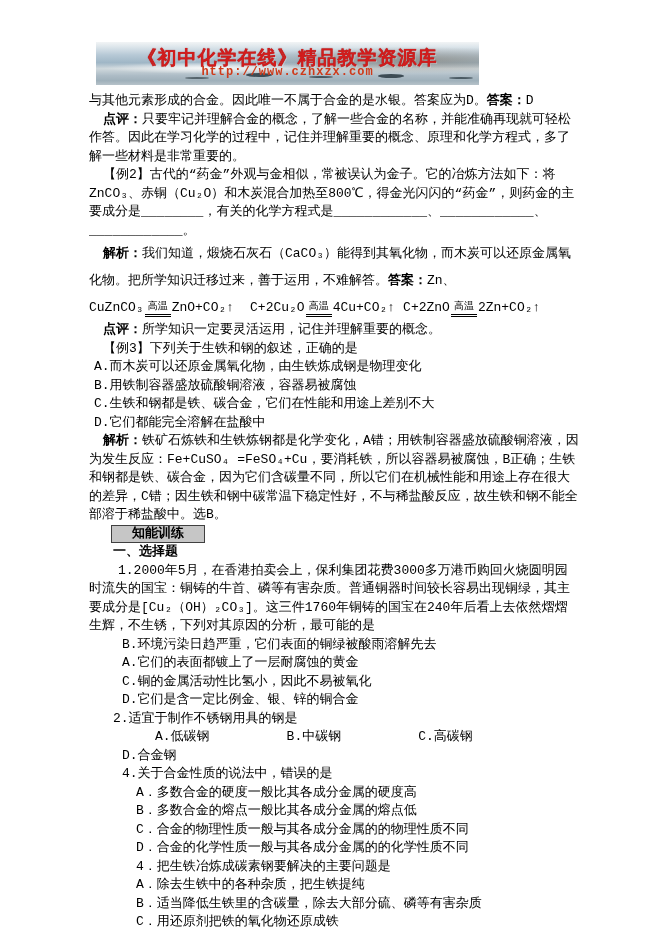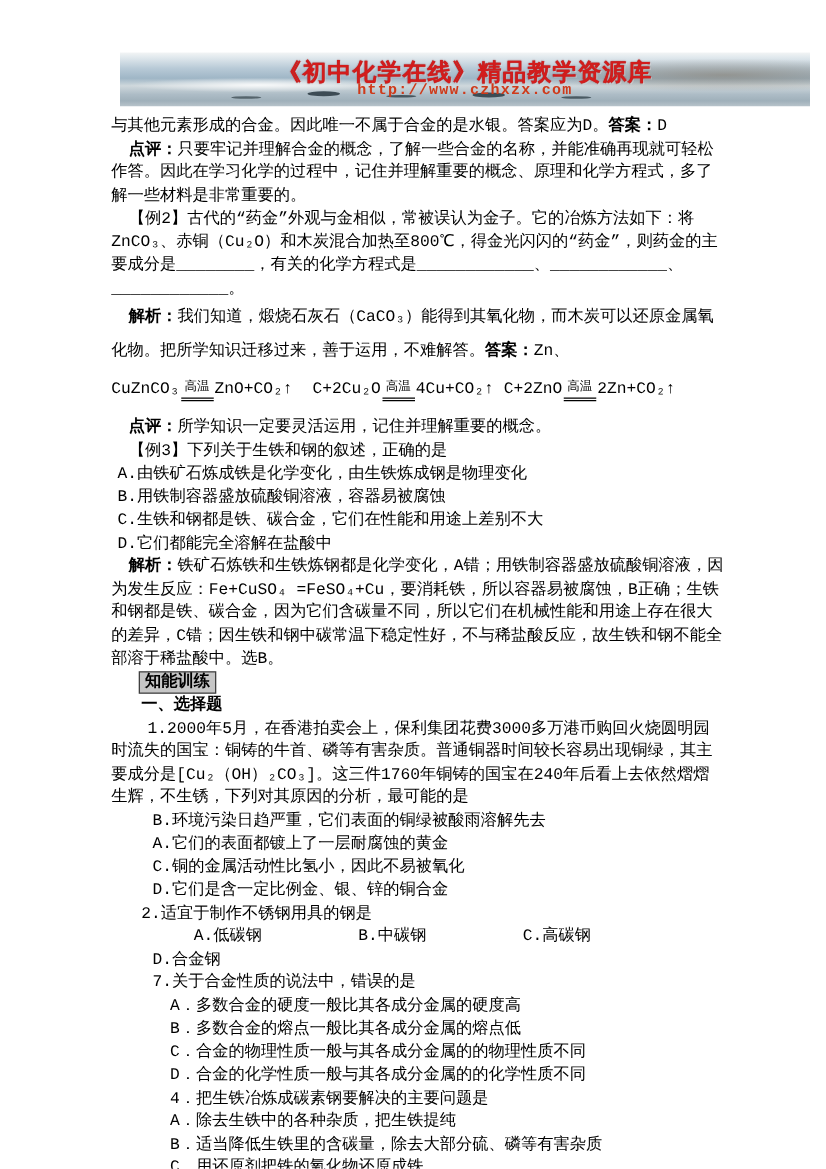--- a/index.html
+++ b/index.html
@@ -1,19 +1,19 @@
 <!DOCTYPE html>
 <html><head>
 <meta charset="utf-8">
 <style>
   html,body{margin:0;padding:0;width:661px;height:935px;background:#ffffff;overflow:hidden;}
   body{font-family:"Liberation Serif","DejaVu Serif",serif;color:#000;}
   .page{padding:42px 82px 0 89px;}
   
-  .banner{position:relative;width:552px;height:43px;margin:0 16px 7px 7px;overflow:hidden;
+  .banner{position:relative;width:383px;height:43px;margin:0 16px 7px 7px;overflow:hidden;
     background:linear-gradient(180deg,#f2f4f5 0%,#dfe7ec 10%,#b7c9d6 30%,#9fb6c6 48%,#cfd8dc 62%,#adbcc6 78%,#9fb0ba 90%,#b7c3ca 100%);}
   .banner .mountain{position:absolute;right:0;top:5px;width:230px;height:26px;
     background:radial-gradient(ellipse at 70% 50%,rgba(130,116,98,0.55),rgba(130,116,98,0) 72%);}
   .banner .mist{position:absolute;left:6px;top:20px;width:210px;height:12px;
     background:radial-gradient(ellipse,rgba(255,255,255,0.85),rgba(255,255,255,0) 70%);}
   .boats{position:absolute;left:150px;top:31px;width:26px;height:4px;border-radius:50%;background:#3d4c55;
     box-shadow:62px 2px 0 -1px #46565f,132px 1px 0 0 #3d4c55,202px 3px 0 -1px #4a5a63,-62px 3px 0 -1px #55646c;}
   .banner-title{position:absolute;top:3px;left:0;right:0;text-align:center;font-weight:bold;font-size:19px;
     color:#d31c1c;letter-spacing:1px;text-shadow:0 0 1px #8a0e0e,1px 1px 0 rgba(255,255,255,0.35);}
   .banner-url{position:absolute;top:23px;left:0;right:0;text-align:center;font-weight:bold;font-size:12px;
@@ -22,26 +22,26 @@
   p{margin:0;font-size:13px;line-height:18.5px;font-family:Liberation Mono, monospace;}
   b{font-weight:bold;}
   .ind1{text-indent:14px;}
   .ind1a{text-indent:5px;}
   .ind2{text-indent:24px;}
   .ind3{text-indent:29px;}
   .ind4{text-indent:33px;}
   .ind5{text-indent:47px;}
   .eqpara{line-height:27px;}
   .cond{display:inline-block;vertical-align:2px;font-size:10px;line-height:10px;padding:0 3px 2px;
-    border-bottom:3px double #000;margin:12px 1px;text-indent:0;}
+    border-bottom:3px double #000;margin:0 1px;text-indent:0;}
   .eq{white-space:nowrap;}
   .gap{margin-left:16px;}
   .gap2{margin-left:8px;}
   .badge{display:inline-block;margin-left:22px;background:#c6c6c6;border:1px solid #404040;
-    padding:0 4px;font-weight:bold;font-size:13px;line-height:16px;}
+    padding:0 20px;font-weight:bold;font-size:13px;line-height:16px;}
   .heading{font-weight:bold;}
   .optrow span{display:inline-block;margin-right:44px;}
   .optrow span:last-child{margin-right:0;}
 </style>
 </head>
 <body>
 
 <div class="page">
 
   <div class="banner">
@@ -56,41 +56,41 @@
 
   <p class="ind1"><b>点评：</b><span>只要牢记并理解合金的概念，了解一些合金的名称，并能准确再现就可轻松作答。因此在学习化学的过程中，记住并理解重要的概念、原理和化学方程式，多了解一些材料是非常重要的。</span></p>
 
   <p class="ind1"><span>【例2】古代的“药金”外观与金相似，常被误认为金子。它的冶炼方法如下：将ZnCO₃、赤铜（Cu₂O）和木炭混合加热至800℃，得金光闪闪的“药金”，则药金的主要成分是________，有关的化学方程式是____________、____________、____________。</span></p>
 
   <p class="ind1 eqpara"><b>解析：</b><span>我们知道，煅烧石灰石（CaCO₃）能得到其氧化物，而木炭可以还原金属氧化物。把所学知识迁移过来，善于运用，不难解答。</span><b>答案：</b><span>Zn、Cu</span><span class="eq"><span>ZnCO₃</span><span class="cond">高温</span><span>ZnO+CO₂↑</span></span><span class="eq gap"><span>C+2Cu₂O</span><span class="cond">高温</span><span>4Cu+CO₂↑</span></span><span class="eq gap2"><span>C+2ZnO</span><span class="cond">高温</span><span>2Zn+CO₂↑</span></span></p>
 
   <p class="ind1"><b>点评：</b><span>所学知识一定要灵活运用，记住并理解重要的概念。</span></p>
 
   <p class="ind1"><span>【例3】下列关于生铁和钢的叙述，正确的是</span></p>
-  <p class="ind1a"><span>A.由铁矿石炼成铁是化学变化，由生铁炼成钢是物理变化</span></p>
+  <p class="ind1a"><span>A.而木炭可以还原金属氧化物，由生铁炼成钢是物理变化</span></p>
   <p class="ind1a"><span>B.用铁制容器盛放硫酸铜溶液，容器易被腐蚀</span></p>
   <p class="ind1a"><span>C.生铁和钢都是铁、碳合金，它们在性能和用途上差别不大</span></p>
   <p class="ind1a"><span>D.它们都能完全溶解在盐酸中</span></p>
 
   <p class="ind1"><b>解析：</b><span>铁矿石炼铁和生铁炼钢都是化学变化，A错；用铁制容器盛放硫酸铜溶液，因为发生反应：Fe+CuSO₄ =FeSO₄+Cu，要消耗铁，所以容器易被腐蚀，B正确；生铁和钢都是铁、碳合金，因为它们含碳量不同，所以它们在机械性能和用途上存在很大的差异，C错；因生铁和钢中碳常温下稳定性好，不与稀盐酸反应，故生铁和钢不能全部溶于稀盐酸中。选B。</span></p>
 
   <p><span class="badge">知能训练</span></p>
 
   <p class="ind2 heading"><span>一、选择题</span></p>
 
   <p class="ind3"><span>1.2000年5月，在香港拍卖会上，保利集团花费3000多万港币购回火烧圆明园时流失的国宝：铜铸的牛首、磷等有害杂质。普通铜器时间较长容易出现铜绿，其主要成分是[Cu₂（OH）₂CO₃]。这三件1760年铜铸的国宝在240年后看上去依然熠熠生辉，不生锈，下列对其原因的分析，最可能的是</span></p>
   <p class="ind4"><span>B.环境污染日趋严重，它们表面的铜绿被酸雨溶解先去</span></p>
   <p class="ind4"><span>A.它们的表面都镀上了一层耐腐蚀的黄金</span></p>
   <p class="ind4"><span>C.铜的金属活动性比氢小，因此不易被氧化</span></p>
   <p class="ind4"><span>D.它们是含一定比例金、银、锌的铜合金</span></p>
 
   <p class="ind2"><span>2.适宜于制作不锈钢用具的钢是</span></p>
   <p class="ind4 optrow"><span>A.低碳钢</span><span>B.中碳钢</span><span>C.高碳钢</span><span>D.合金钢</span></p>
 
-  <p class="ind4"><span>7.关于合金性质的说法中，错误的是</span></p>
+  <p class="ind4"><span>4.关于合金性质的说法中，错误的是</span></p>
   <p class="ind5"><span>A．多数合金的硬度一般比其各成分金属的硬度高</span></p>
   <p class="ind5"><span>B．多数合金的熔点一般比其各成分金属的熔点低</span></p>
   <p class="ind5"><span>C．合金的物理性质一般与其各成分金属的的物理性质不同</span></p>
   <p class="ind5"><span>D．合金的化学性质一般与其各成分金属的的化学性质不同</span></p>
 
   <p class="ind5"><span>4．把生铁冶炼成碳素钢要解决的主要问题是</span></p>
   <p class="ind5"><span>A．除去生铁中的各种杂质，把生铁提纯</span></p>
   <p class="ind5"><span>B．适当降低生铁里的含碳量，除去大部分硫、磷等有害杂质</span></p>
   <p class="ind5"><span>C．用还原剂把铁的氧化物还原成铁</span></p>
 

